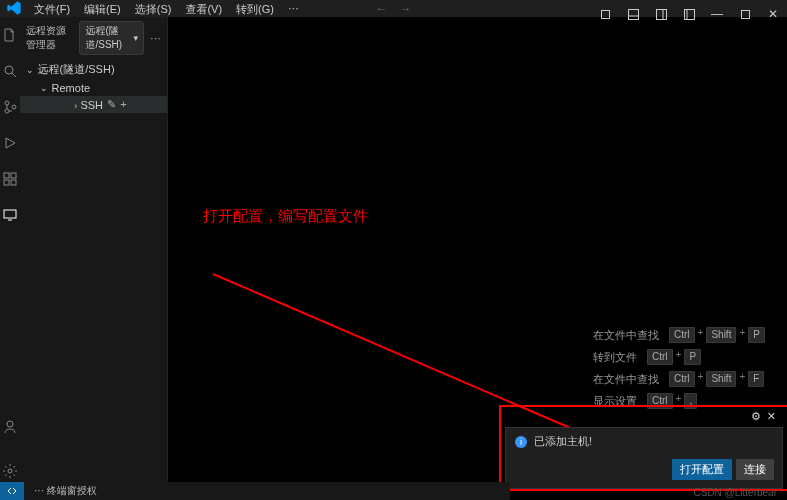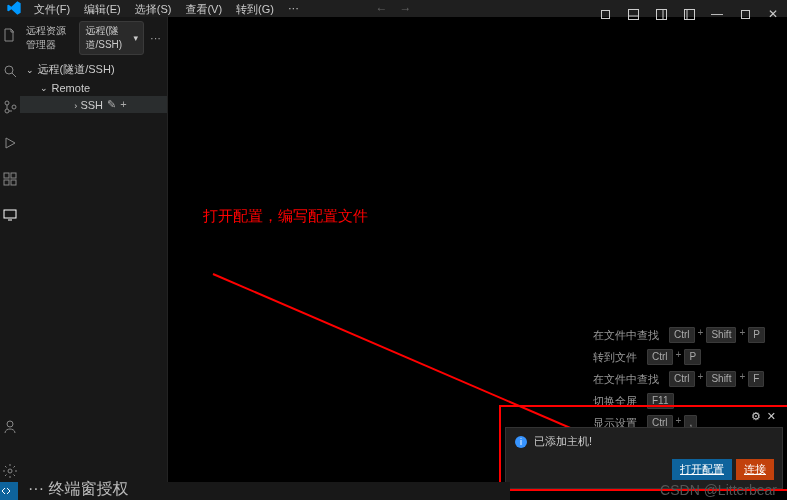--- a/index.html
+++ b/index.html
@@ -33,28 +33,28 @@
 .welcome { position:absolute; left:425px; top:298px; font-size:11px; color:#999; }
 .welcome .row { display:flex; align-items:center; margin-bottom:6px; gap:10px; }
 .welcome .kbd { display:flex; gap:3px; font-size:10px; }
 .welcome .k { background:#2a2a2a; border:1px solid #3a3a3a; border-radius:1px; padding:0 4px; line-height:14px; color:#aaa; }
 .welcome .plus { color:#777; }
 .notif { position:absolute; right:4px; bottom:0; width:278px; background:#1f1f1f; border:1px solid #333; }
 .notif-head { display:flex; align-items:center; padding:6px 8px; gap:6px; font-size:11px; color:#ccc; }
 .notif-head .spacer { flex:1; }
 .notif-source { padding:0 8px 6px 28px; font-size:10px; color:#888; }
 .notif-btns { display:flex; justify-content:flex-end; padding:4px 8px 8px; gap:4px; }
-.btn { font-size:11px; padding:3px 8px; border:none; color:#fff;text-decoration:underline; }
+.btn { font-size:11px; padding:3px 8px; border:none; color:#fff; }
 .btn.primary { background:#0e639c; }
-.btn.sec { background:#c2410c; }
+.btn.sec { background:#404040; }
 .notif-frame { position:absolute; right:-2px; bottom:-2px; width:290px; height:86px; border:2px solid #ff0000; pointer-events:none; }
 .notif-icons { position:absolute; right:6px; top:-18px; display:flex; gap:6px; color:#ccc; font-size:11px; }
-.statusbar { position:absolute; bottom:0; left:0; height:18px; background:#181818; display:flex; align-items:flex-end; font-size:16px; color:#bbb; padding:0 0; gap:10px; width:510px; }
+.statusbar { position:absolute; bottom:0; left:0; height:18px; background:#181818; display:flex; align-items:center; font-size:10px; color:#bbb; padding:0 6px; gap:10px; width:510px; }
 .statusbar .remote { background:#0e639c; padding:0 6px; height:18px; display:flex; align-items:center; margin-left:-6px; }
-.watermark { position:absolute; right:10px; bottom:2px; color:#555; font-size:14px; z-index:99; }
+.watermark { position:absolute; right:10px; bottom:2px; color:#555; font-size:10px; z-index:99; }
 </style>
 </head>
 <body>
 
 <div class="titlebar">
   <svg class="logo" viewBox="0 0 24 24">
       <path fill="#0098ff" d="M17 2l5 3v14l-5 3-9-8-4 3-2-1V8l2-1 4 3 9-8z"></path>
     </svg>
   <div class="menu">
     <span>文件(F)</span>
@@ -207,26 +207,20 @@
           <span>在文件中查找</span>
           <span class="kbd">
             <span class="k">Ctrl</span>
             <span class="plus">+</span>
             <span class="k">Shift</span>
             <span class="plus">+</span>
             <span class="k">F</span>
           </span>
         </div>
       <div class="row">
-          <span>切换全屏</span>
-          <span class="kbd">
-            <span class="k">F11</span>
-          </span>
-        </div>
-      <div class="row">
           <span>显示设置</span>
           <span class="kbd">
             <span class="k">Ctrl</span>
             <span class="plus">+</span>
             <span class="k">,</span>
           </span>
         </div>
     </div>
 
     <div class="notif">

